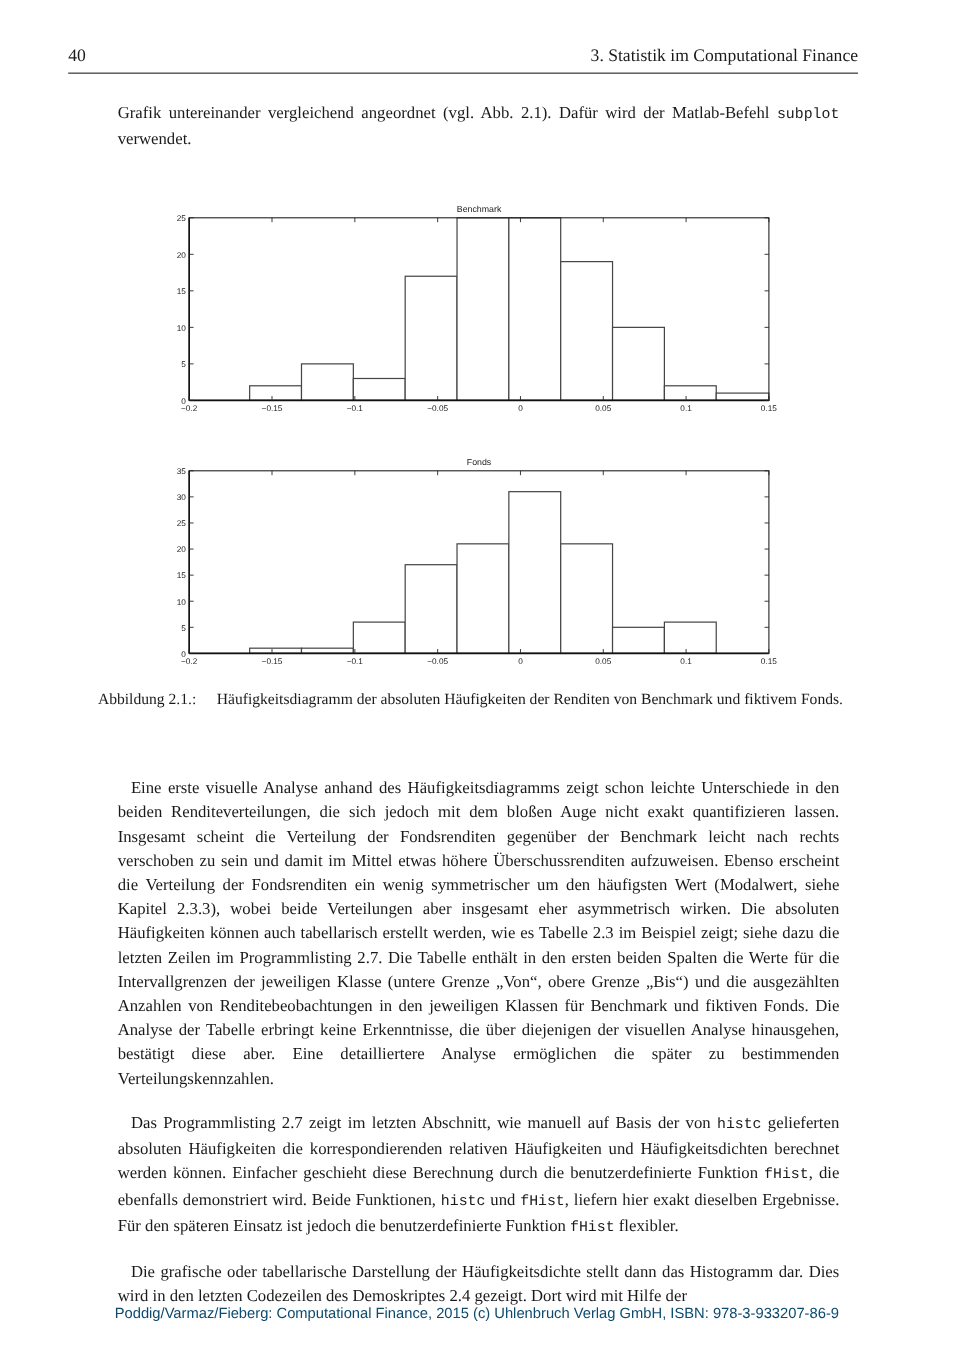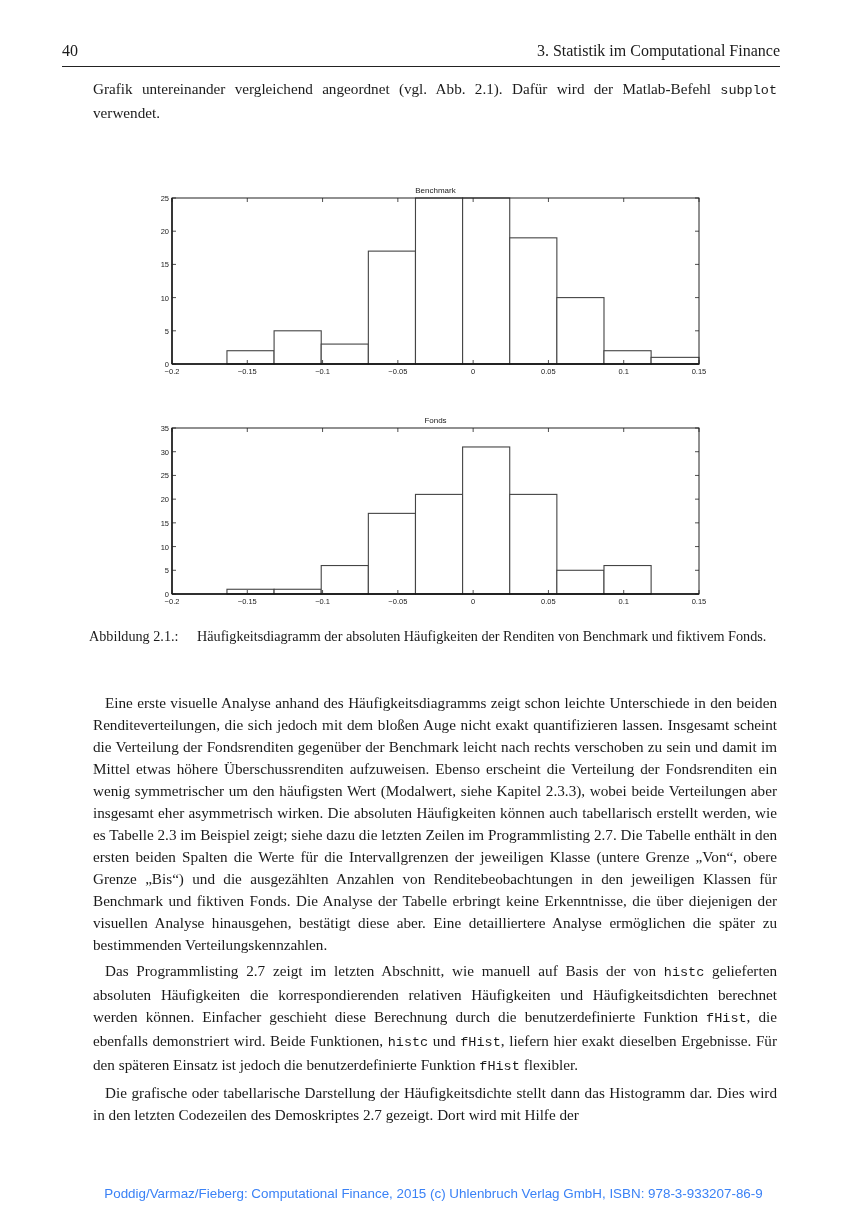--- a/index.html
+++ b/index.html
@@ -4,28 +4,28 @@
 <style>
   html, body { margin: 0; padding: 0; background: #ffffff; }
   body { width: 867px; height: 1227px; position: relative; overflow: hidden;
          font-family: "Liberation Serif", "DejaVu Serif", serif; color: #1a1a1a; }
   .header { position: absolute; left: 62px; top: 42px; width: 718px; height: 24px;
             border-bottom: 1px solid #222; font-size: 16px; }
   .header .pno { position: absolute; left: 0; top: 0; text-align: center; }
   .header .chap { position: absolute; right: 0; top: 0; }
   .text { position: absolute; left: 89px; width: 692px; font-size: 15.2px; line-height: 22px;
           text-align: justify; }
-  .p { margin: 4px; }
+  .p { margin: 18px; }
   .indent { text-indent: 12px; }
   code { font-family: "Liberation Mono", "DejaVu Sans Mono", monospace; font-size: 13.5px; }
   .caption { position: absolute; left: 89px; top: 626px; width: 692px; font-size: 14.2px; line-height: 20px; }
   .caption .lab { position: absolute; left: 0; top: 0; }
   .caption .body { position: absolute; left: 108px; top: 0; width: 584px; }
   .footer { position: absolute; left: 0; top: 1186px; width: 867px; text-align: center;
-            font-family: "Liberation Sans", "DejaVu Sans", sans-serif; font-size: 13.4px; color: #3b82f6; }
+            font-family: "Liberation Sans", "DejaVu Sans", sans-serif; font-size: 13.4px; color: #0c4a6e; }
   svg text { font-family: "Liberation Sans", "DejaVu Sans", sans-serif; }
 </style>
 </head>
 <body>
 
 <div class="header">
   <span class="pno">40</span>
   <span class="chap">3.  Statistik im Computational Finance</span>
 </div>
 
@@ -156,16 +156,16 @@
   </svg>
 
 <div class="caption">
   <span class="lab">Abbildung 2.1.:</span>
   <span class="body">Häufigkeitsdiagramm der absoluten Häufigkeiten der Renditen von Benchmark und fiktivem Fonds.</span>
 </div>
 
 <div class="text" style="top:688px;">
   <p class="p indent">Eine erste visuelle Analyse anhand des Häufigkeitsdiagramms zeigt schon leichte Unterschiede in den beiden Renditeverteilungen, die sich jedoch mit dem bloßen Auge nicht exakt quantifizieren lassen. Insgesamt scheint die Verteilung der Fondsrenditen gegenüber der Benchmark leicht nach rechts verschoben zu sein und damit im Mittel etwas höhere Überschussrenditen aufzuweisen. Ebenso erscheint die Verteilung der Fondsrenditen ein wenig symmetrischer um den häufigsten Wert (Modalwert, siehe Kapitel 2.3.3), wobei beide Verteilungen aber insgesamt eher asymmetrisch wirken. Die absoluten Häufigkeiten können auch tabellarisch erstellt werden, wie es Tabelle 2.3 im Beispiel zeigt; siehe dazu die letzten Zeilen im Programmlisting 2.7. Die Tabelle enthält in den ersten beiden Spalten die Werte für die Intervallgrenzen der jeweiligen Klasse (untere Grenze „Von“, obere Grenze „Bis“) und die ausgezählten Anzahlen von Renditebeobachtungen in den jeweiligen Klassen für Benchmark und fiktiven Fonds. Die Analyse der Tabelle erbringt keine Erkenntnisse, die über diejenigen der visuellen Analyse hinausgehen, bestätigt diese aber. Eine detailliertere Analyse ermöglichen die später zu bestimmenden Verteilungskennzahlen.</p>
   <p class="p indent"><span>Das Programmlisting 2.7 zeigt im letzten Abschnitt, wie manuell auf Basis der von </span><code>histc</code><span> gelieferten absoluten Häufigkeiten die korrespondierenden relativen Häufigkeiten und Häufigkeitsdichten berechnet werden können. Einfacher geschieht diese Berechnung durch die benutzerdefinierte Funktion </span><code>fHist</code><span>, die ebenfalls demonstriert wird. Beide Funktionen, </span><code>histc</code><span> und </span><code>fHist</code><span>, liefern hier exakt dieselben Ergebnisse. Für den späteren Einsatz ist jedoch die benutzerdefinierte Funktion </span><code>fHist</code><span> flexibler.</span></p>
-  <p class="p indent">Die grafische oder tabellarische Darstellung der Häufigkeitsdichte stellt dann das Histogramm dar. Dies wird in den letzten Codezeilen des Demoskriptes 2.7 gezeigt. Dort wird mit Hilfe der</p>
+  <p class="p indent">Die grafische oder tabellarische Darstellung der Häufigkeitsdichte stellt dann das Histogramm dar. Dies wird in den letzten Codezeilen des Demoskriptes 2.4 gezeigt. Dort wird mit Hilfe der</p>
 </div>
 
 <div class="footer">Poddig/Varmaz/Fieberg: Computational Finance, 2015  (c) Uhlenbruch Verlag GmbH, ISBN: 978-3-933207-86-9</div>
 
 </body></html>

